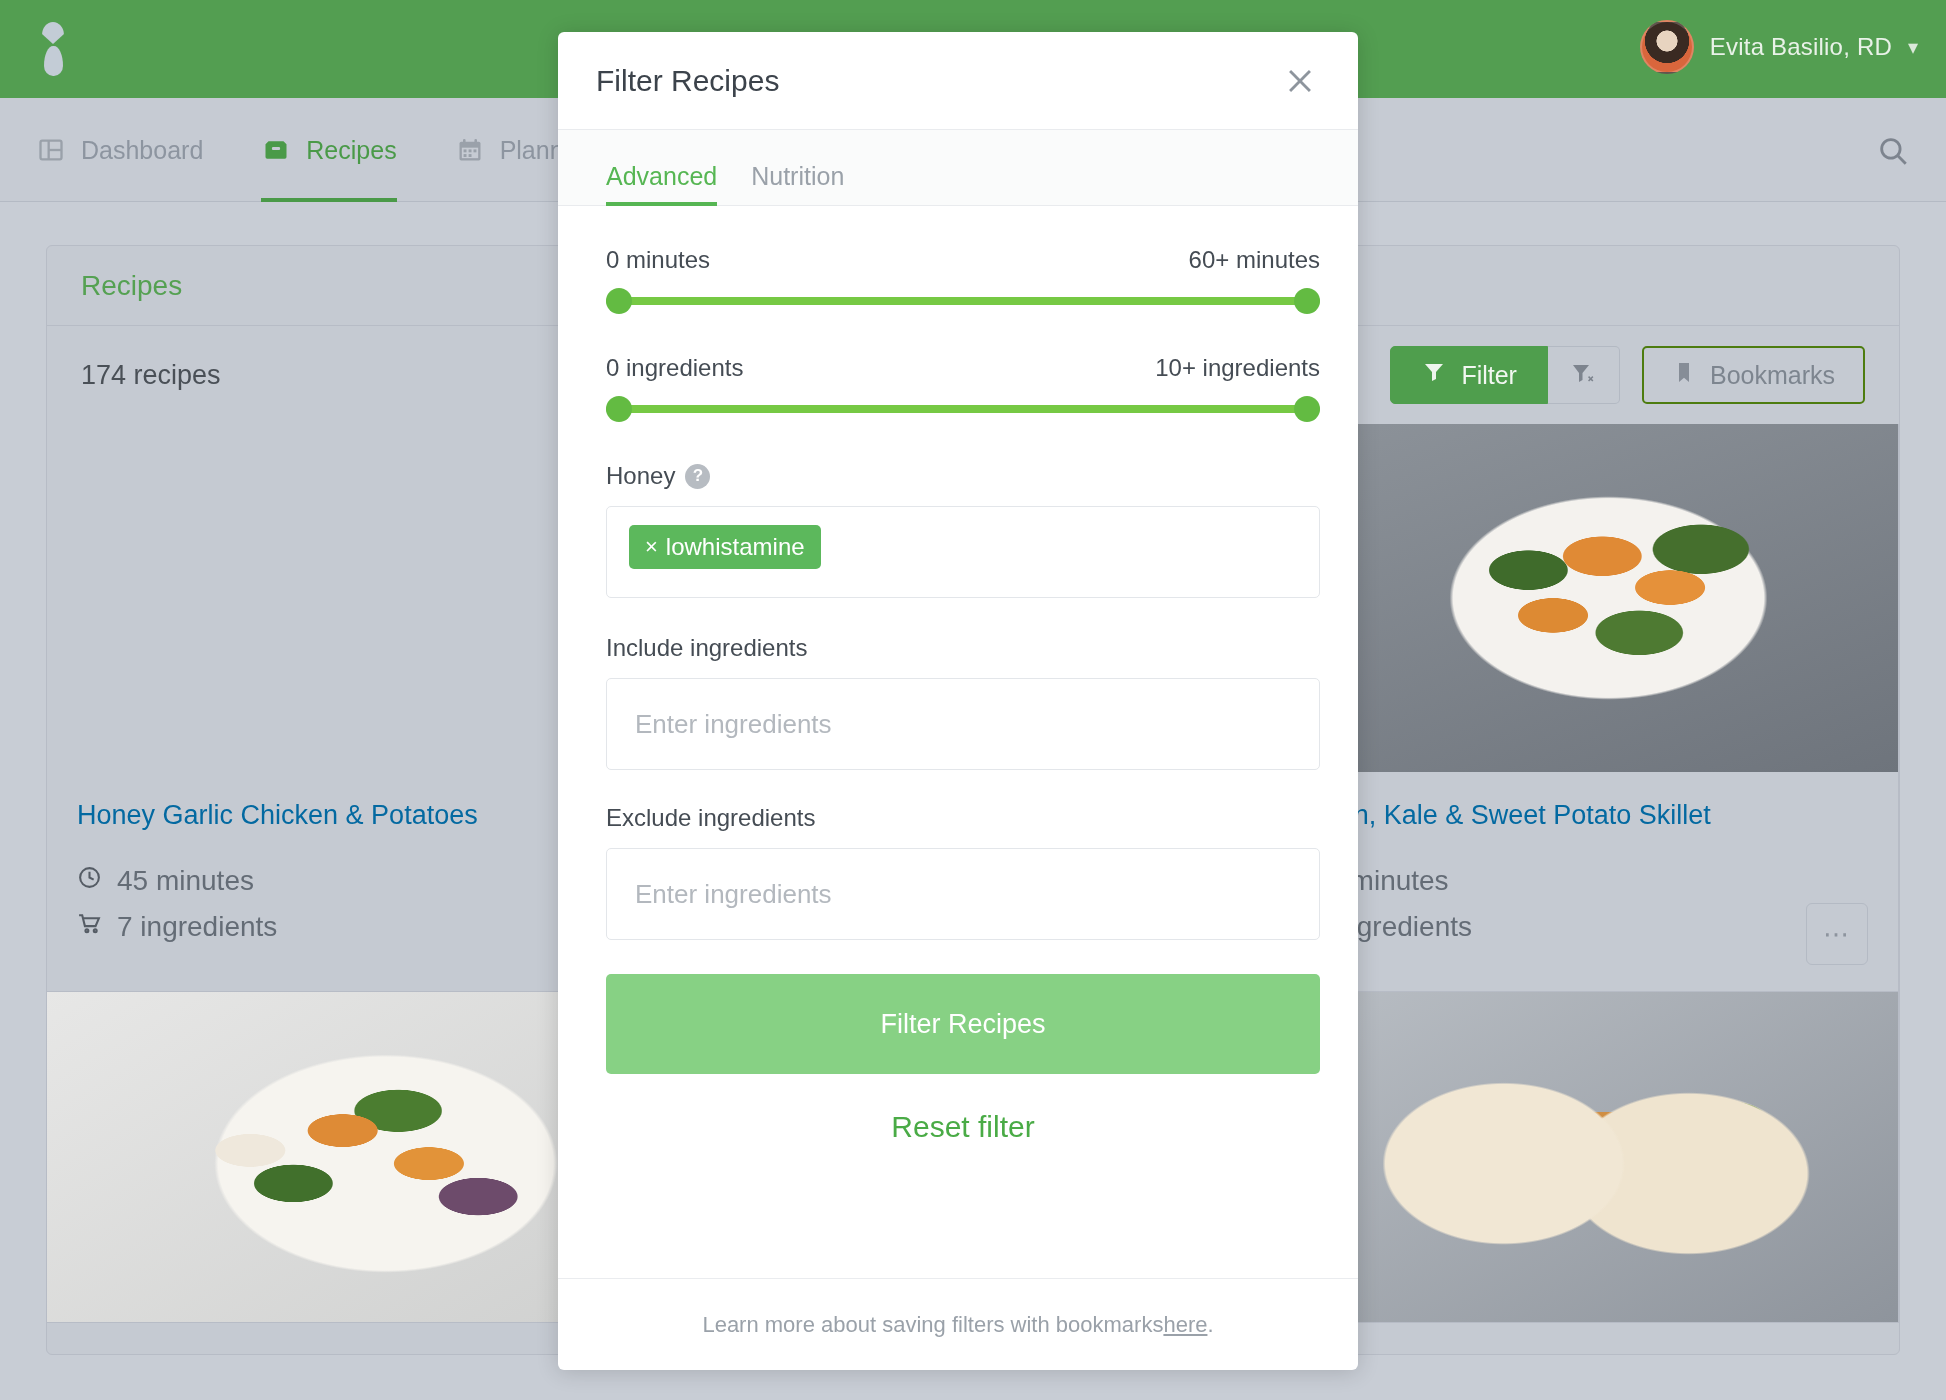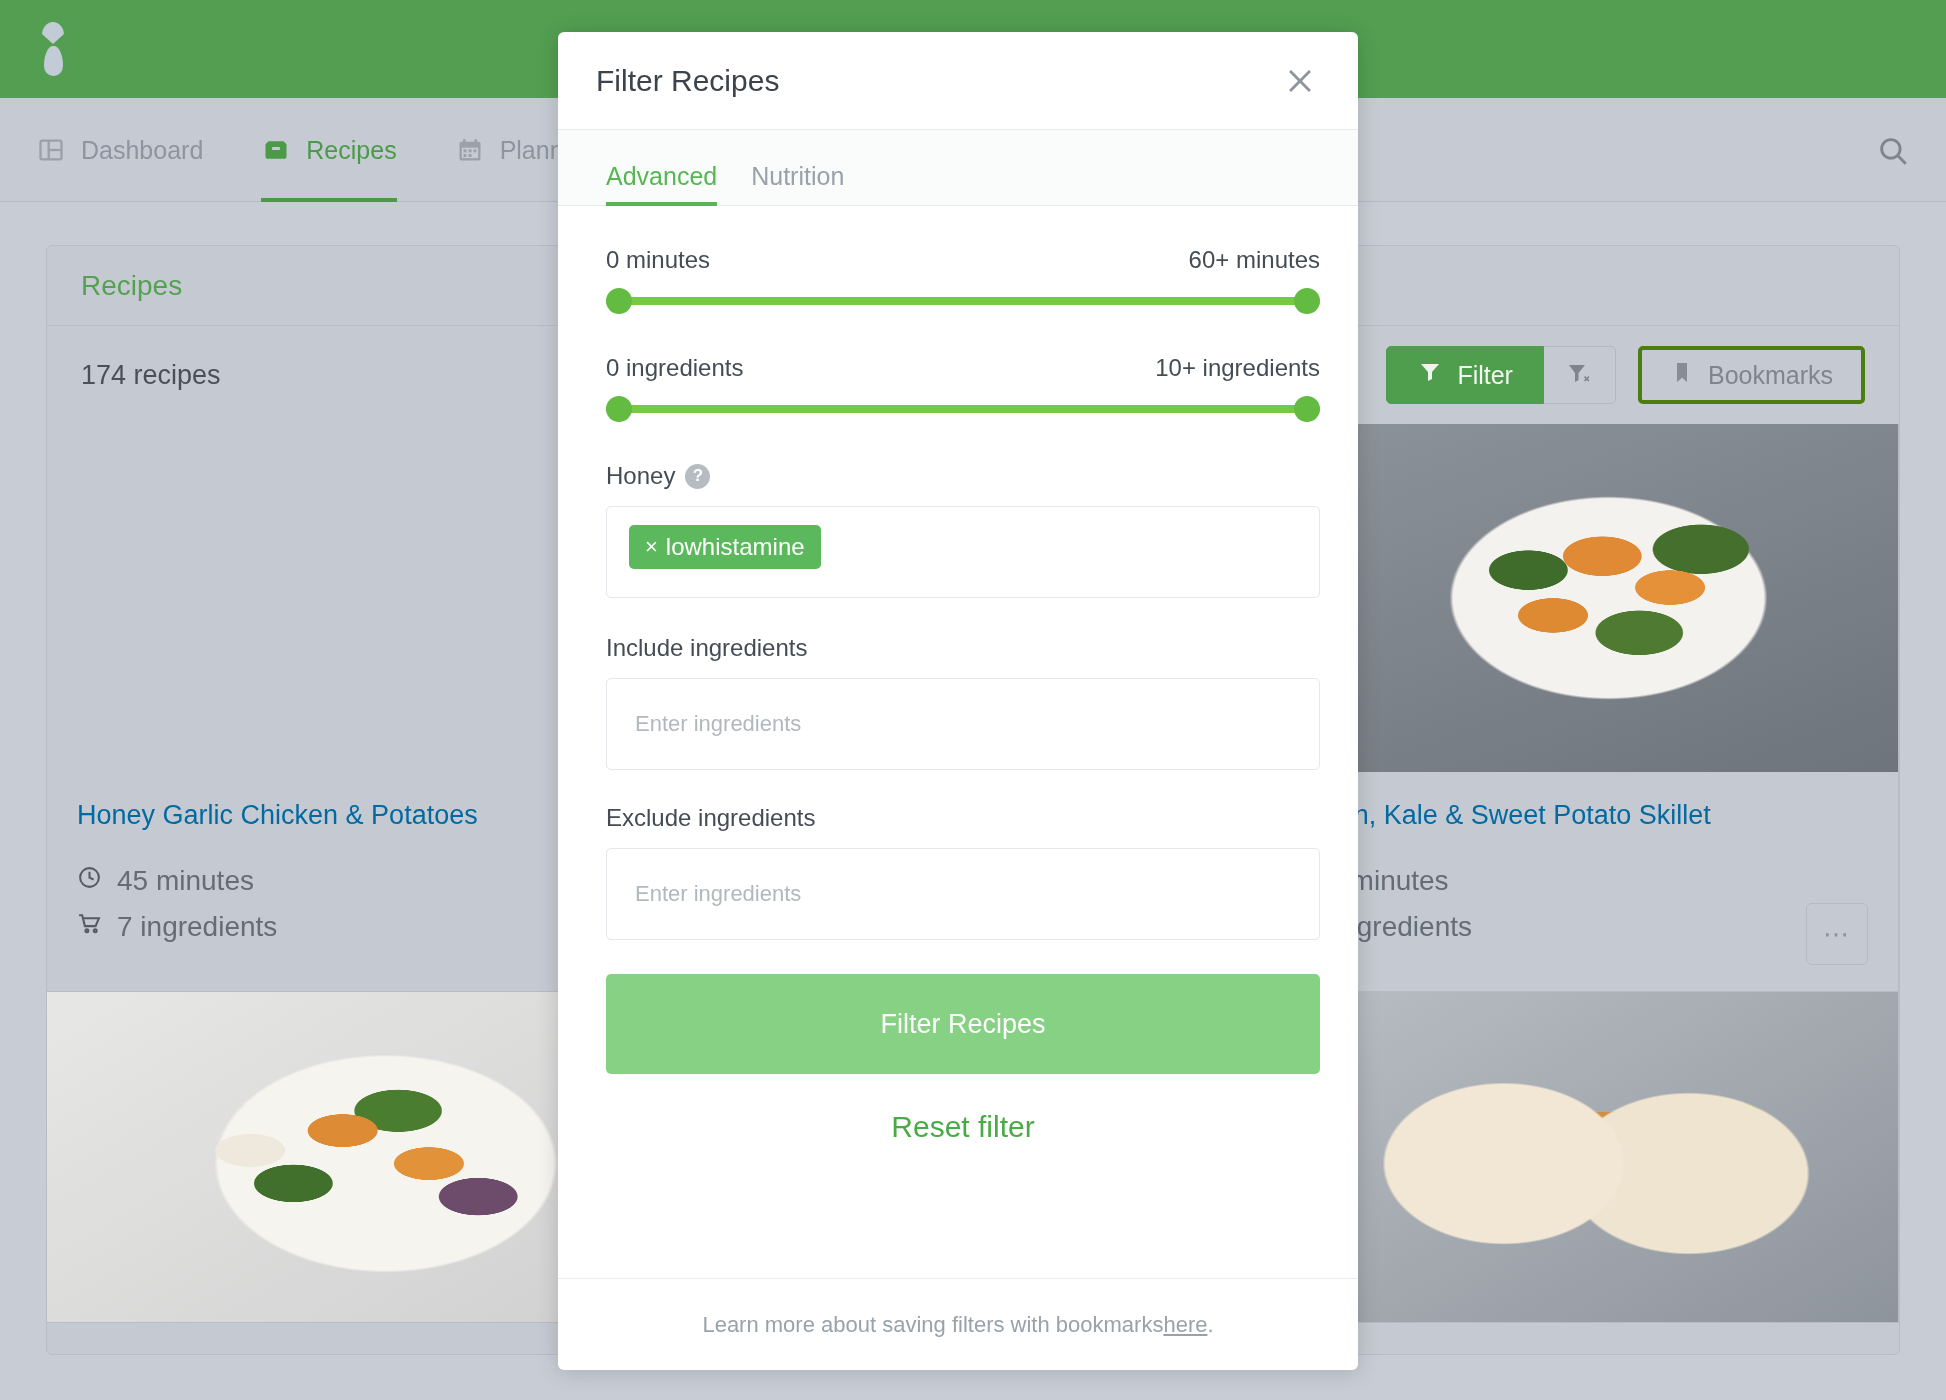--- a/index.html
+++ b/index.html
@@ -67,21 +67,21 @@
     background: #4f9e4d; color: #f2f7f1; font-size: 25px;
     padding: 0 30px; height: 58px; display: flex; align-items: center; gap: 14px;
     border-radius: 5px 0 0 5px; border: 1px solid #4f9e4d; justify-content: space-between;
   }
   .btn-filter-clear {
     width: 72px; height: 58px; display: flex; align-items: center; justify-content: center;
     border: 1px solid #b3b9c3; border-left: none; border-radius: 0 5px 5px 0; background: transparent;
   }
   .btn-bookmarks {
     height: 58px; display: flex; align-items: center; gap: 14px; padding: 0 28px;
-    border: 4px solid #4d7c0f; border-radius: 5px; color: #7d858f; font-size: 25px; background: transparent;
+    border: 2px solid #4d7c0f; border-radius: 5px; color: #7d858f; font-size: 25px; background: transparent;
   }
 
   .cards { display: grid; grid-template-columns: repeat(3, 1fr); }
   .card { position: relative; border-right: 1px solid #b7bcc6; border-bottom: 1px solid #b7bcc6; }
   .card-img { width: 100%; height: 348px; position: relative; overflow: hidden; }
   .card-body { padding: 28px 30px 34px 30px; position: relative; }
   .card-title { font-size: 27px; color: #0369a1; margin-bottom: 34px; }
   .card-meta { display: flex; align-items: flex-start; gap: 15px; color: #646c76; font-size: 28px; margin-bottom: 14px; }
   .dots-btn {
     position: absolute; right: 30px; bottom: 26px; width: 62px; height: 62px;
@@ -188,21 +188,21 @@
     display: flex; align-items: flex-start; flex-wrap: wrap; gap: 12px; margin-bottom: 36px;
   }
   .tag-pill {
     background: #5cb85c; color: #fff; font-size: 24px; border-radius: 5px;
     padding: 8px 16px; display: inline-flex; align-items: center; gap: 8px;
   }
   .tag-x { font-size: 22px; line-height: 1; }
 
   .input-box {
     border: 1px solid #e3e6ea; border-radius: 5px; height: 92px; display: flex; align-items: center;
-    padding: 0 28px; margin-bottom: 34px; font-size: 22px; color: #b3b8be; background: #fff;
+    padding: 0 28px; margin-bottom: 34px; font-size: 26px; color: #b3b8be; background: #fff;
   }
   .btn-primary {
     width: 100%; height: 100px; background: #87d184; color: #ffffff; font-size: 27px;
     border: none; border-radius: 5px; display: flex; align-items: center; justify-content: center;
     margin-top: 6px;
   }
   .btn-reset {
     width: 100%; text-align: center; color: #4aab46; font-size: 30px; padding: 36px 0 10px 0; background: transparent; border: none;
   }
   .modal-foot {
@@ -213,20 +213,25 @@
 </style>
 </head>
 <body>
 
 <div id="root">
 
   <div class="app-header">
     <div class="logo">
       <div class="leaf-top"></div>
       <div class="leaf-bot"></div>
+    </div>
+    <div class="user-area">
+      <div class="avatar"></div>
+      <span class="user-name">Evita Basilio, RD</span>
+      <span class="chev">▾</span>
     </div>
   </div>
 
   <div class="nav-bar">
     <div class="nav-items">
 
       <div class="nav-item">
         <span class="nav-ico">
           <svg viewBox="0 0 24 24" width="30" height="28" fill="none" stroke="#9aa1aa" stroke-width="2">
             <rect x="3" y="4" width="18" height="16" rx="1.5"></rect>

